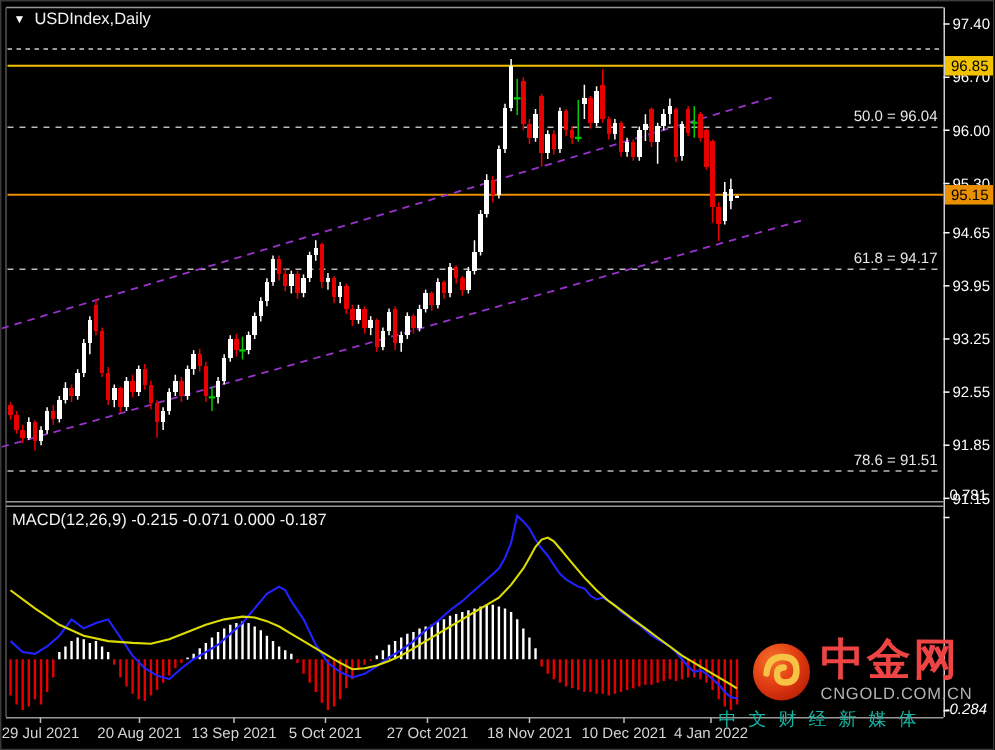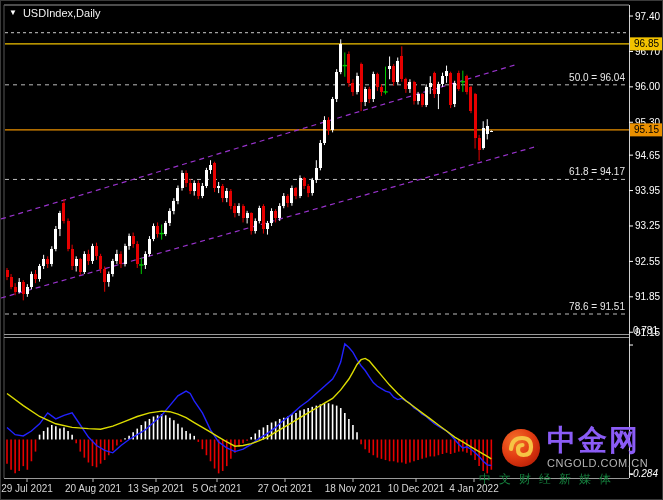--- a/index.html
+++ b/index.html
@@ -8,23 +8,23 @@
   #chart-svg{position:absolute;left:0;top:0;z-index:1;}
   .hud{position:absolute;color:#f2f2f2;font-size:11px;z-index:3;white-space:pre;}
   #symbol-line{left:8px;top:6px;display:flex;align-items:center;gap:6px;}
   #symbol-line .tri{font-size:8px;color:#fff;line-height:1;cursor:pointer;}
   #macd-title{left:7px;top:340px;font-size:11px;}
   .axv{position:absolute;right:4px;color:#fff;font-size:10px;z-index:3;}
   #macd-top{top:324px;}
   #macd-bot{top:467px;font-style:italic;}
   #watermark{position:absolute;left:500px;top:425px;width:160px;z-index:2;}
   #wm-row{display:flex;align-items:center;}
-  #wm-brand{color:#8b5cf6;font-size:29px;font-weight:bold;letter-spacing:2px;line-height:1;}
+  #wm-brand{color:#ef4444;font-size:29px;font-weight:bold;letter-spacing:2px;line-height:1;}
   #wm-domain{color:#b4b4b4;font-size:11px;font-weight:normal;letter-spacing:.5px;margin-top:2px;}
-  #wm-tagline{color:#15803d;font-size:12px;letter-spacing:8px;margin-top:2px;margin-left:-22px;white-space:nowrap;}
+  #wm-tagline{color:#14b8a6;font-size:12px;letter-spacing:8px;margin-top:2px;margin-left:-22px;white-space:nowrap;}
   #wm-text{margin-left:6px;}
 </style>
 </head>
 <body>
 
 <div id="win">
   <svg id="chart-svg" width="663" height="500">
       <rect x="0" y="0" width="663" height="500" fill="#000"></rect>
       <line x1="3" y1="4" x2="628" y2="4" stroke="#999999" stroke-width="1"></line>
       <line x1="3" y1="4" x2="3" y2="477" stroke="#555" stroke-width="1"></line>
@@ -447,20 +447,21 @@
       <text x="415" y="491" fill="#d6d6d6" font-size="10" text-anchor="middle" font-family="&quot;Liberation Sans&quot;,sans-serif" font-weight="normal">10 Dec 2021</text>
       <line x1="473" y1="477.5" x2="473" y2="481" stroke="#bbb" stroke-width="1"></line>
       <text x="473" y="491" fill="#d6d6d6" font-size="10" text-anchor="middle" font-family="&quot;Liberation Sans&quot;,sans-serif" font-weight="normal">4 Jan 2022</text>
     </svg>
 
   <div class="hud" id="symbol-line">
     <span class="tri">▼</span>
     <span>USDIndex,Daily</span>
   </div>
 
+  <div class="hud" id="macd-title">MACD(12,26,9) -0.215 -0.071 0.000 -0.187</div>
 
   <span class="axv" id="macd-top">0.781</span>
   <span class="axv" id="macd-bot">-0.284</span>
 
   <div id="watermark">
     <div id="wm-row">
       <svg width="40" height="40" viewBox="0 0 40 40">
         <defs>
           <radialGradient id="lg" cx="35%" cy="30%" r="80%">
             <stop offset="0%" stop-color="#f4702a"></stop>

